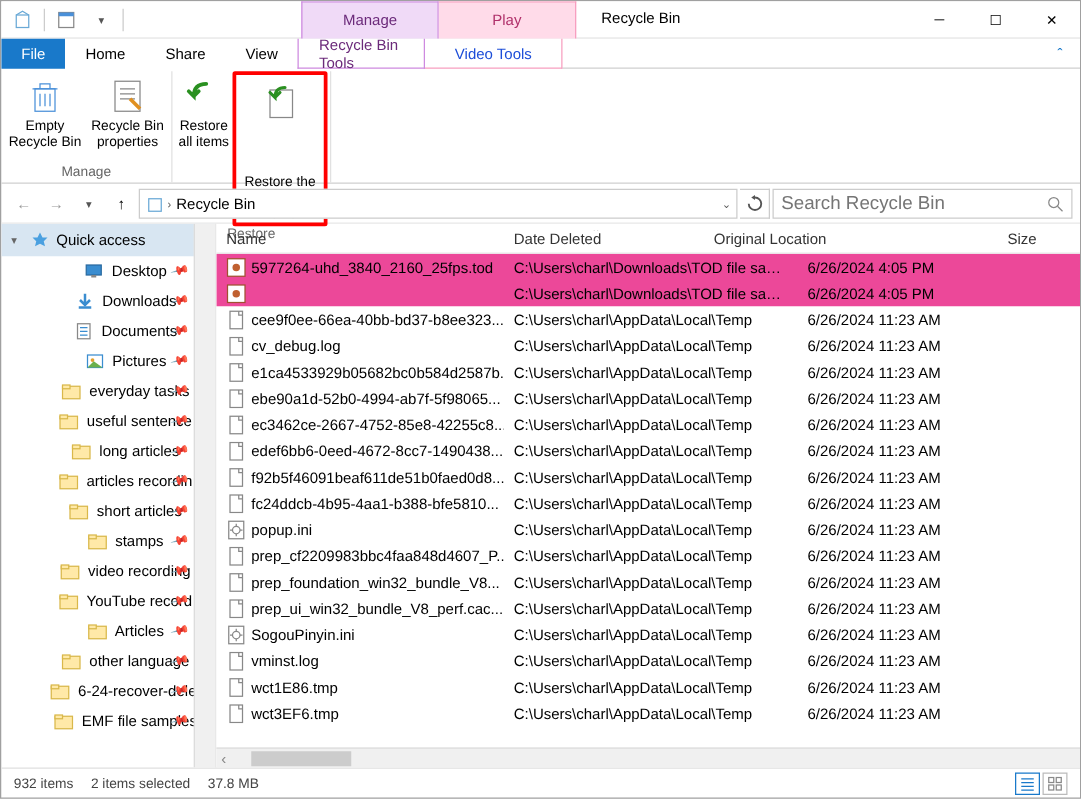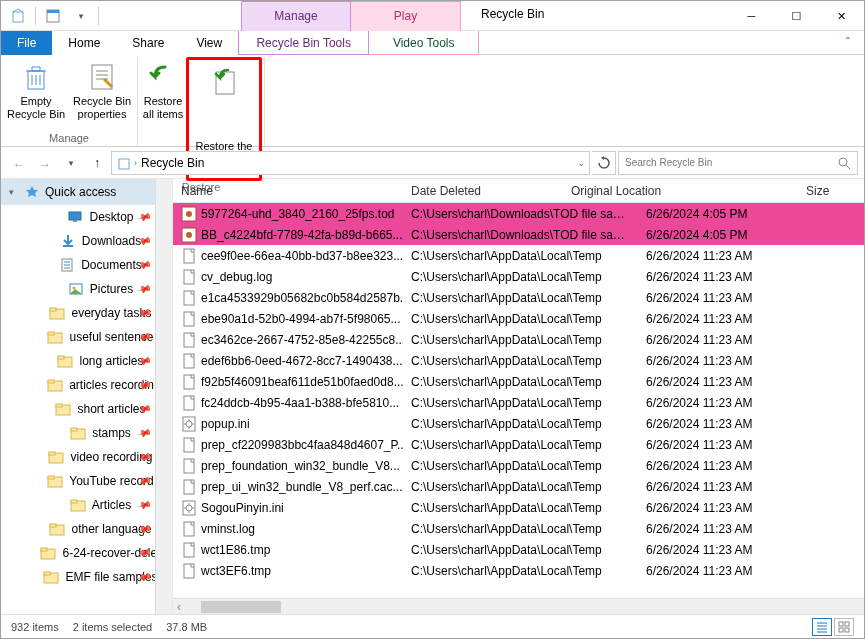--- a/index.html
+++ b/index.html
@@ -14,42 +14,42 @@
 .ctx-tab.purple { background: #f0daf7; border: 1px solid #ce8ae0; border-bottom: none; color: #6b2a7a; }
 .ctx-tab.pink { background: #ffdbe9; border: 1px solid #f79fc0; border-bottom: none; border-left: none; color: #b0306a; }
 .window-title { position: absolute; left: 480px; top: 6px; font-size: 12px; color: #000; }
 .win-controls { position: absolute; right: 0; top: 0; display: flex; }
 .win-btn { width: 45px; height: 30px; display: flex; align-items: center; justify-content: center; font-size: 11px; }
 
 
 .ribbon-tabs { height: 24px; display: flex; align-items: stretch; background: #fff; position: relative; }
 .rtab { padding: 0 16px; display: flex; align-items: center; font-size: 12px; cursor: default; }
 .rtab.file { background: #1979ca; color: #fff; }
-.rtab.ctx-purple { border: 1px solid #ce8ae0; border-top: none; color: #6b2a7a; width: 131px; justify-content: center; }
-.rtab.ctx-pink { border: 1px solid #f79fc0; border-top: none; border-left: none; color: #14532d; width: 110px; justify-content: center; }
+.rtab.ctx-purple { border: 1px solid #ce8ae0; border-top: none; color: #6b2a7a; width: 102px; justify-content: center; }
+.rtab.ctx-pink { border: 1px solid #f79fc0; border-top: none; border-left: none; color: #1d4ed8; width: 110px; justify-content: center; }
 .ribbon-tabs .spacer { flex: 1; border-bottom: 1px solid #d0d0d0; }
 .ribbon-help { width: 32px; display: flex; align-items: center; justify-content: center; color: #1979ca; border-bottom: 1px solid #d0d0d0; }
 
 
 .ribbon-body { height: 92px; border-bottom: 1px solid #d0d0d0; display: flex; padding-top: 2px; }
 .ribbon-group { display: flex; flex-direction: column; align-items: center; border-right: 1px solid #e1e1e1; padding: 0 2px; }
 .ribbon-group-buttons { display: flex; flex: 1; justify-content: flex-end; }
 .ribbon-group-label { font-size: 11px; color: #666; padding-bottom: 2px; }
 .rbtn { display: flex; flex-direction: column; align-items: center; justify-content: flex-start; width: 66px; padding-top: 4px; text-align: center; font-size: 11px; line-height: 1.15; gap: 2px; }
 .rbtn.highlighted { border: 3px solid #ff0000; border-radius: 2px; }
 
 
 .addressbar { height: 32px; display: flex; align-items: center; gap: 2px; padding: 2px 6px; border-bottom: 1px solid #e8e8e8; }
 .nav-btn { width: 24px; height: 24px; display: flex; align-items: center; justify-content: center; color: #999; }
 .nav-btn.enabled { color: #000; }
 .breadcrumb { flex: 1; height: 24px; border: 1px solid #ccc; display: flex; align-items: center; padding: 0 4px; gap: 4px; background: #fff; }
 .breadcrumb .seg { display: flex; align-items: center; gap: 2px; }
 .refresh-btn { width: 24px; height: 24px; display: flex; align-items: center; justify-content: center; border: 1px solid #ccc; border-left: none; }
 .searchbox { width: 240px; height: 24px; border: 1px solid #ccc; display: flex; align-items: center; padding: 0 6px; color: #888; position: relative; }
-.searchbox input { border: none; outline: none; width: 100%; font-size: 10px; color: #ec4899; }
+.searchbox input { border: none; outline: none; width: 100%; font-size: 15px; color: #ec4899; }
 .searchbox .sicon { position: absolute; right: 6px; color: #888; }
 
 
 .main { display: flex; height: calc(639px - 30px - 24px - 92px - 32px - 24px - 2px); }
 
 
 .navpane { width: 172px; border-right: 1px solid #e8e8e8; overflow: hidden; position: relative; }
 .navpane::after { content: ""; position: absolute; right: 0; top: 0; bottom: 0; width: 16px; background: #f0f0f0; border-left: 1px solid #dcdcdc; }
 .nav-header { background: #d8e6f2; padding: 6px 0 6px 24px; display: flex; align-items: center; gap: 6px; font-size: 12px; position: relative; }
 .nav-header::before { content: "▾"; position: absolute; left: 8px; font-size: 9px; color: #666; }
@@ -366,21 +366,20 @@
           <div class="cell date">6/26/2024 4:05 PM</div>
         </div>
         <div class="row selected">
           <div class="cell name">
             <span class="fi">
               <svg width="16" height="16">
                 <rect x="1" y="1" width="14" height="14" fill="#fff" stroke="#a05030"></rect>
                 <circle cx="8" cy="8" r="3" fill="#c06030"></circle>
               </svg>
             </span>
-            <span>BB_c4224bfd-7789-42fa-b89d-b665...</span>
           </div>
           <div class="cell loc">C:\Users\charl\Downloads\TOD file samp...</div>
           <div class="cell date">6/26/2024 4:05 PM</div>
         </div>
         <div class="row">
           <div class="cell name">
             <span class="fi">
               <svg width="16" height="16">
                 <rect x="3" y="1" width="10" height="14" fill="#fff" stroke="#888"></rect>
                 <path d="M10 1 L10 4 L13 4" fill="none" stroke="#888"></path>

